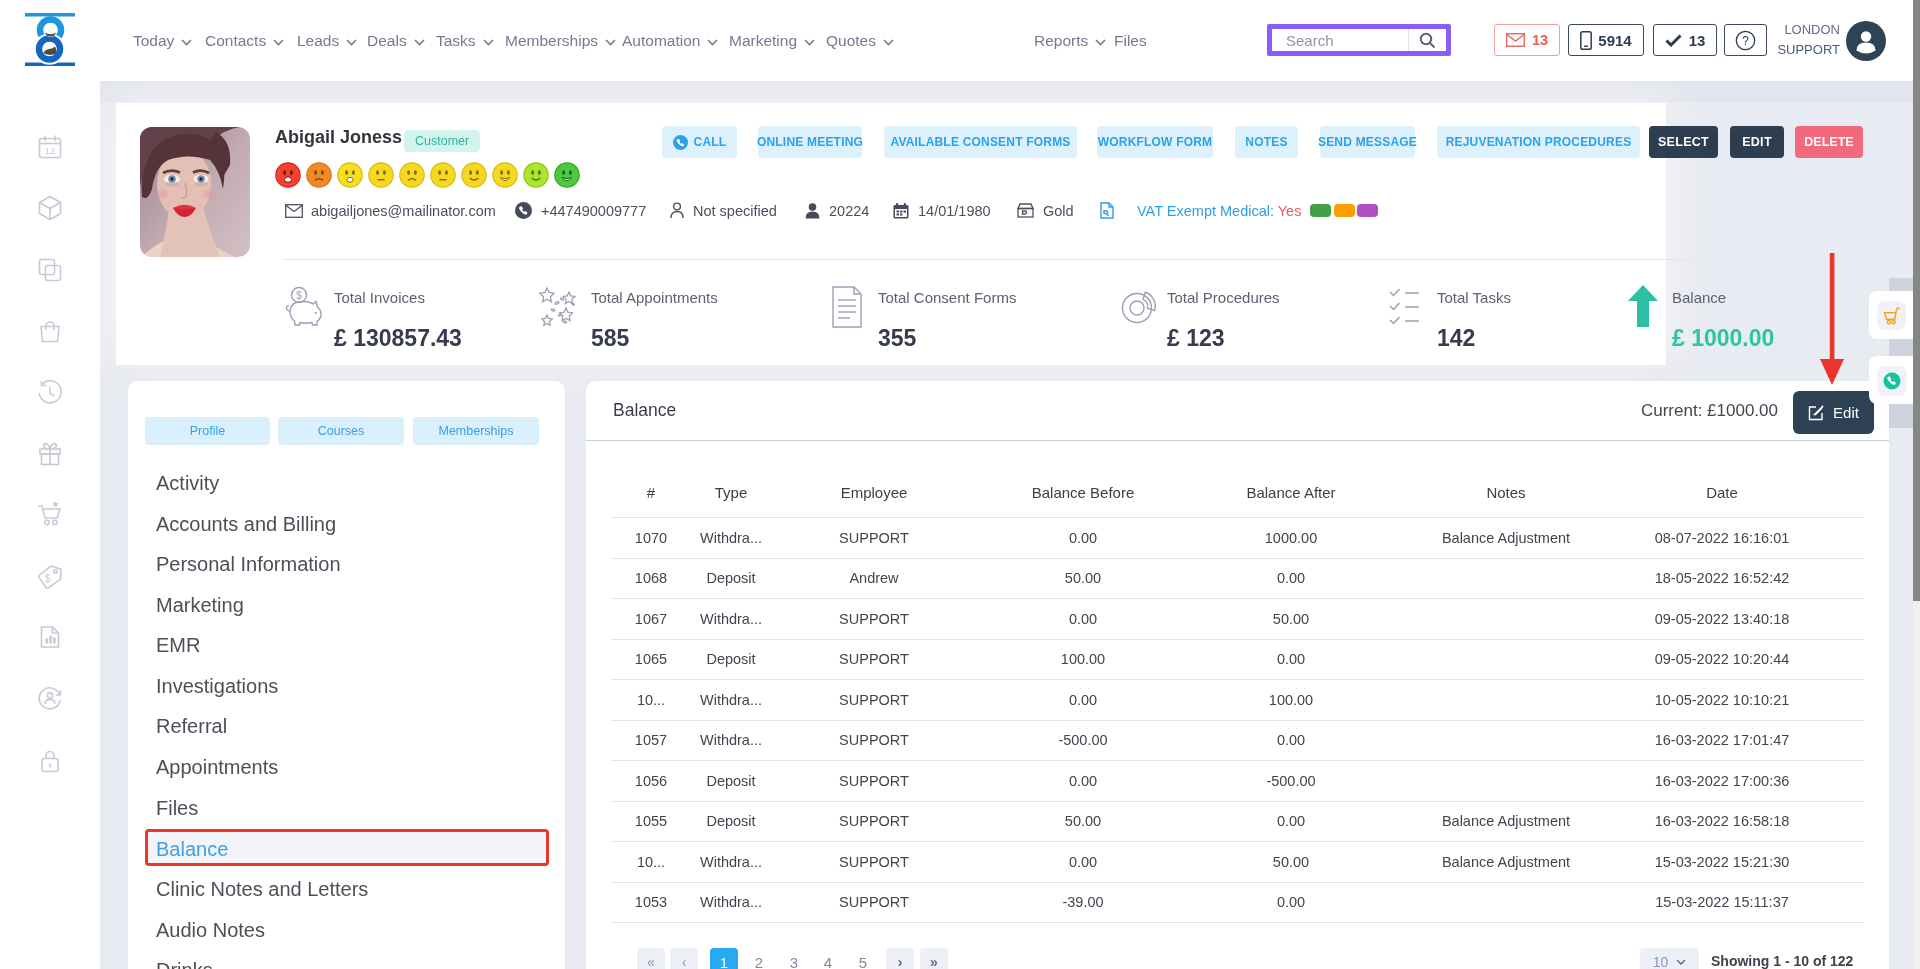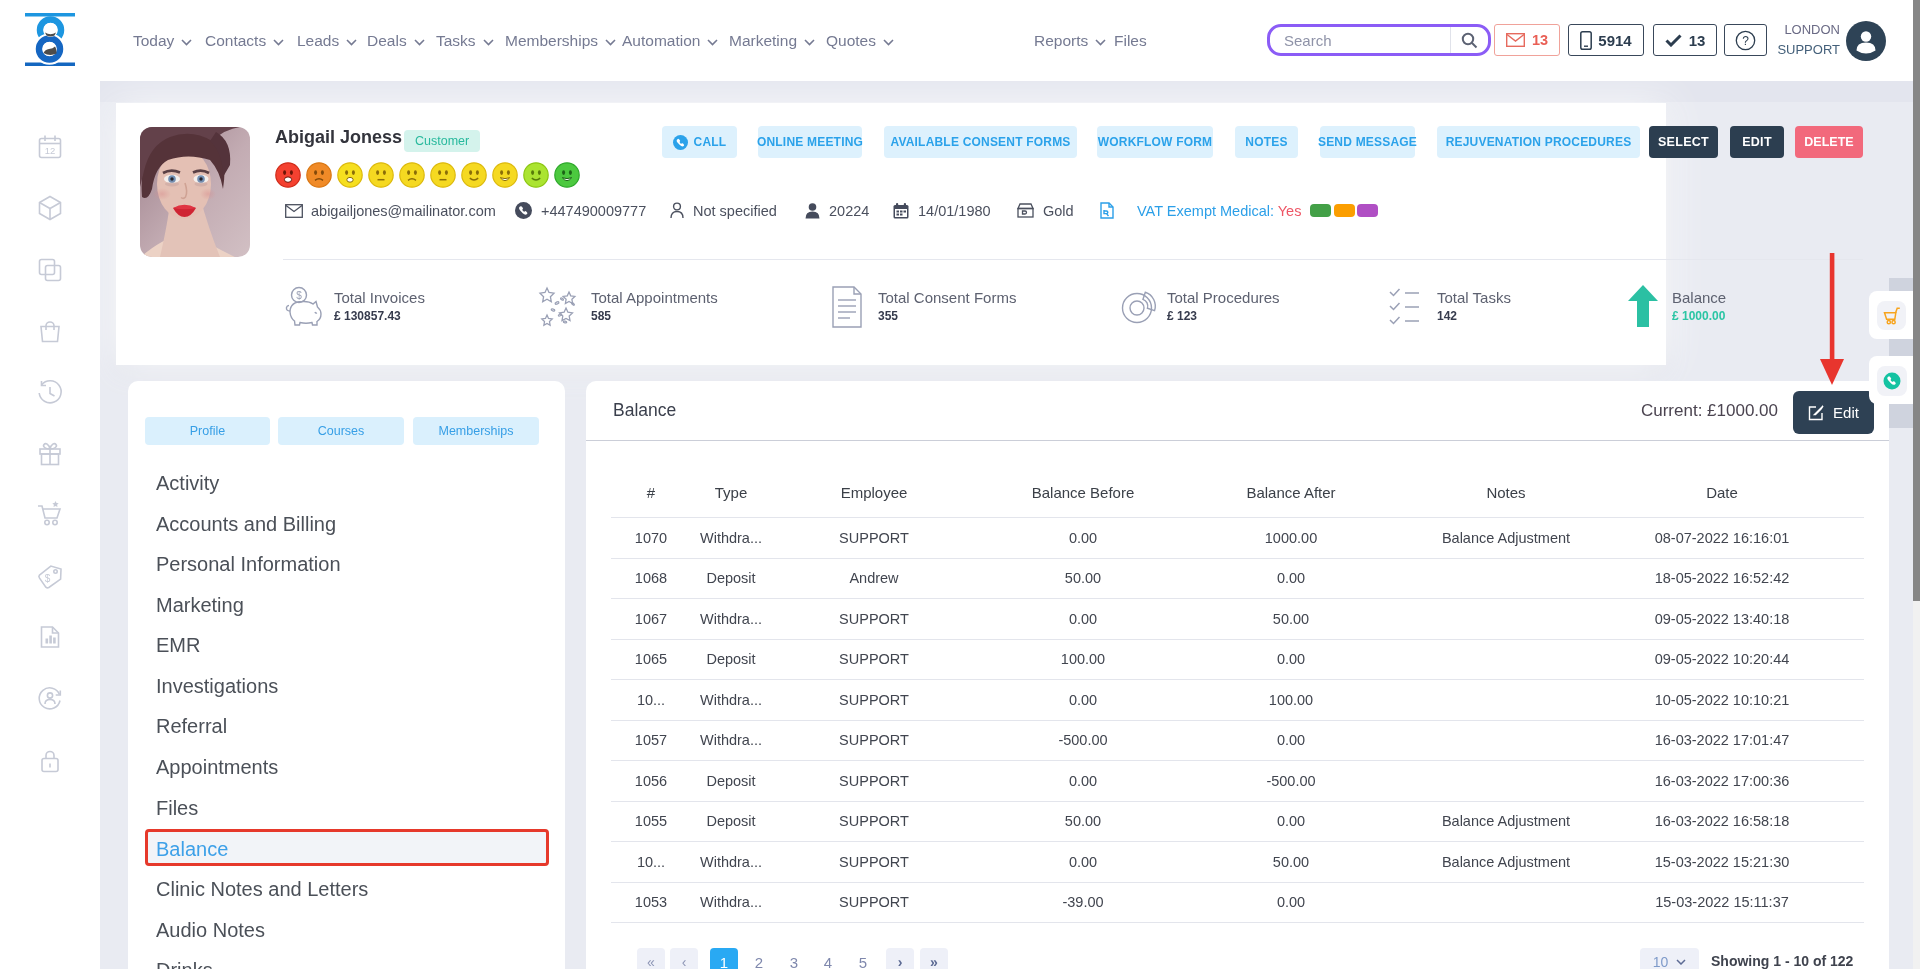--- a/index.html
+++ b/index.html
@@ -9,21 +9,21 @@
 .mi { position:absolute; top:0; height:81px; display:flex; align-items:center; font-size:15.5px; color:#757a92; font-weight:500; letter-spacing:0; }
 .mi svg { margin-left:7px; margin-top:3px; }
 #sidebar { position:absolute; left:0; top:81px; width:100px; height:888px; background:#fff; z-index:4; }
 .sic { position:absolute; left:50%; transform:translate(-50%,-50%); }
 #pcard { position:absolute; left:116px; top:103px; width:1550px; height:262px; background:#fff; border-radius:0; box-shadow:0 0 40px rgba(255,255,255,.95), 0 8px 24px rgba(140,150,170,.14); z-index:2; }
 .btn-l { position:absolute; top:126px; height:32px; background:#ddf1fd; color:#2ba2ea; font-size:12px; white-space:nowrap; font-weight:bold; border-radius:4px; display:flex; align-items:center; justify-content:center; letter-spacing:.2px; z-index:3;}
 .btn-d { position:absolute; top:126px; height:32px; background:#2c3e50; color:#fff; font-size:12.5px; white-space:nowrap; font-weight:bold; border-radius:4px; display:flex; align-items:center; justify-content:center; letter-spacing:.3px; z-index:3;}
 .btn-r { position:absolute; top:126px; height:32px; background:#f2697c; color:#fff; font-size:12.5px; white-space:nowrap; font-weight:bold; border-radius:4px; display:flex; align-items:center; justify-content:center; z-index:3;}
 .crow { position:absolute; top:202px; height:17px; display:flex; align-items:center; font-size:14.5px; color:#4b505e; z-index:3; }
 .stat-label { font-size:15px; color:#5d6170; }
-.stat-val { font-size:12px; font-weight:bold; color:#363b4d; margin-top:2px; }
+.stat-val { font-size:23px; font-weight:bold; color:#363b4d; margin-top:18px; }
 #lcard { position:absolute; left:128px; top:381px; width:437px; height:600px; background:#fff; border-radius:10px; z-index:2; }
 .tab { position:absolute; top:36px; height:28px; background:#daf0fd; color:#379fe6; font-size:12.5px; border-radius:4px; display:flex; align-items:center; justify-content:center; }
 .lmi { position:absolute; left:28px; font-size:20px; color:#4b5058; }
 #rcard { position:absolute; left:586px; top:381px; width:1303px; height:600px; background:#fff; border-radius:10px; z-index:2; }
 .th { position:absolute; transform:translateX(-50%); font-size:15px; color:#3b4048; white-space:nowrap; }
 .td { position:absolute; transform:translateX(-50%); font-size:14.5px; color:#41454f; white-space:nowrap; }
 .rline { position:absolute; left:25px; width:1253px; height:1px; background:#e3e5ec; }
 .pbtn { position:absolute; top:567px; width:28px; height:28px; border-radius:4px; background:#eef0f8; color:#8d95b5; display:flex; align-items:center; justify-content:center; font-size:14px; }
 .pnum { position:absolute; top:567px; width:28px; height:28px; display:flex; align-items:center; justify-content:center; font-size:15px; color:#7f88ad; }
 </style>
@@ -66,21 +66,21 @@
 <span class="mi" style="left:729px">Marketing<svg width="11" height="7" viewBox="0 0 11 7">
         <path d="M1 1 L5.5 5.5 L10 1" stroke="#757a92" stroke-width="1.6" fill="none"></path>
       </svg></span>
 <span class="mi" style="left:826px">Quotes<svg width="11" height="7" viewBox="0 0 11 7">
         <path d="M1 1 L5.5 5.5 L10 1" stroke="#757a92" stroke-width="1.6" fill="none"></path>
       </svg></span>
 <span class="mi" style="left:1034px">Reports<svg width="11" height="7" viewBox="0 0 11 7">
         <path d="M1 1 L5.5 5.5 L10 1" stroke="#757a92" stroke-width="1.6" fill="none"></path>
       </svg></span>
 <span class="mi" style="left:1114px">Files</span>
-<div class="abs" style="left:1267px;top:24px;width:224px;height:32px;border:3px solid #8b5cf6;border-radius:14px;display:flex;align-items:center">
+<div class="abs" style="left:1267px;top:24px;width:184px;height:32px;border:5px solid #8b5cf6;border-radius:2px;display:flex;align-items:center">
 <span style="flex:1;padding-left:14px;font-size:15px;color:#8f93a8">Search</span>
 <span style="width:38px;height:100%;border-left:1px solid #e0e2ea;display:flex;align-items:center;justify-content:center">
 <svg width="17" height="17" viewBox="0 0 17 17">
           <circle cx="7" cy="7" r="5.2" fill="none" stroke="#5c6273" stroke-width="2"></circle>
           <line x1="11" y1="11" x2="15.5" y2="15.5" stroke="#5c6273" stroke-width="2"></line>
         </svg>
 </span>
 </div>
 <div class="abs" style="left:1494px;top:24px;width:66px;height:32px;border:1px solid #f0a29a;border-radius:3px;display:flex;align-items:center;justify-content:center;gap:7px">
 <svg width="19" height="14" viewBox="0 0 19 14">

